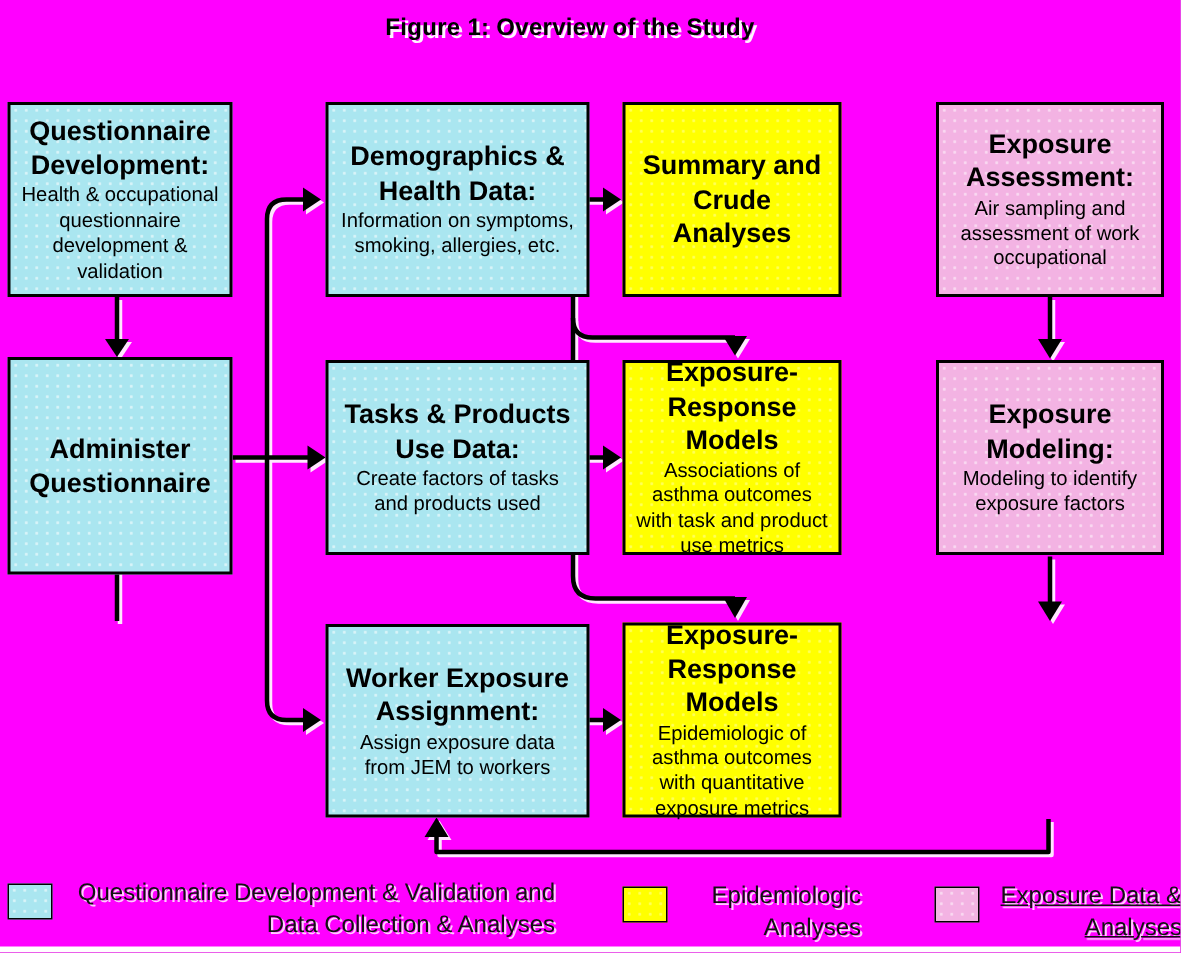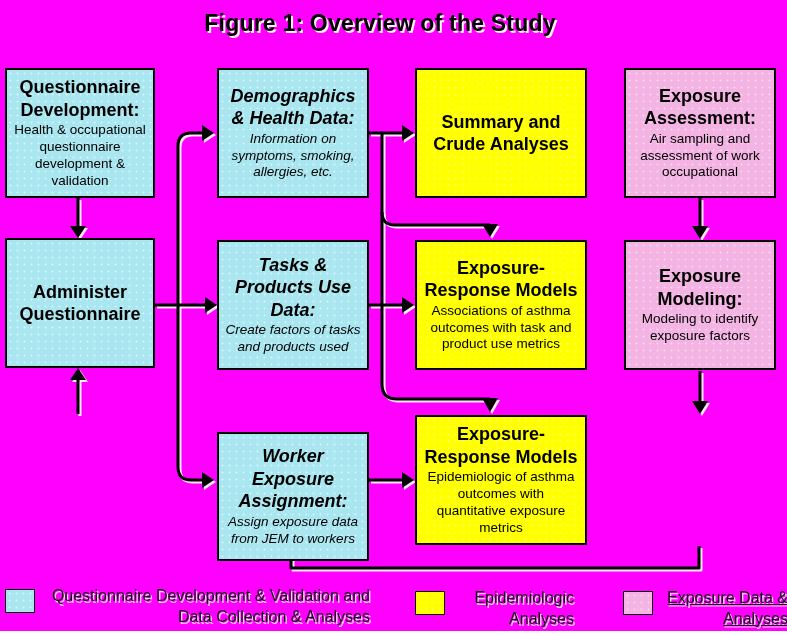--- a/index.html
+++ b/index.html
@@ -9,21 +9,21 @@
   }
   .canvas{
     position:relative;
     width:787px;height:635px;
     background:#FF00FF;
     overflow:hidden;
   }
   .fig-title{
     position:absolute;left:0;top:10px;width:760px;
     text-align:center;
-    font-size:23px;font-weight:bold;color:#000;
+    font-size:16px;font-weight:bold;color:#000;
     text-shadow:2px 2px 0 rgba(255,255,255,0.95);
     letter-spacing:0.2px;
   }
   .box{
     position:absolute;
     border:2px solid #000;
     box-sizing:border-box;
     display:flex;flex-direction:column;
     justify-content:center;align-items:center;
     text-align:center;
@@ -42,28 +42,28 @@
     background-image:radial-gradient(circle, rgba(255,255,255,0.35) 0.8px, transparent 1.2px);
     background-size:7px 7px;
   }
   .pink{
     background-color:#F3B3E3;
     background-image:radial-gradient(circle, rgba(255,255,255,0.5) 0.8px, transparent 1.2px);
     background-size:7px 7px;
   }
   
   .c1{left:5px;width:150px;}
-  .c2{left:217px;width:152px;font-style:italic;}
-  .c3{left:415px;width:172px;}
+  .c2{left:217px;width:176px;}
+  .c3{left:415px;width:146px;}
   .c4{left:624px;width:152px;}
   .r1{top:68px;height:130px;}
   .r2{top:240px;height:130px;}
-  .r2b{top:238px;height:130px;}
+  .r2b{top:238px;height:145px;}
   .r3{top:415px;height:130px;}
-  .r3b{top:416px;height:129px;margin-top:16px;}
+  .r3b{top:416px;height:129px;}
 
   .arrows{position:absolute;left:0;top:0;pointer-events:none;}
 
   .legend-swatch{
     position:absolute;width:30px;height:24px;
     border:1px solid #000;box-sizing:border-box;
   }
   .legend-label{
     position:absolute;
     font-size:16px;color:#111;

